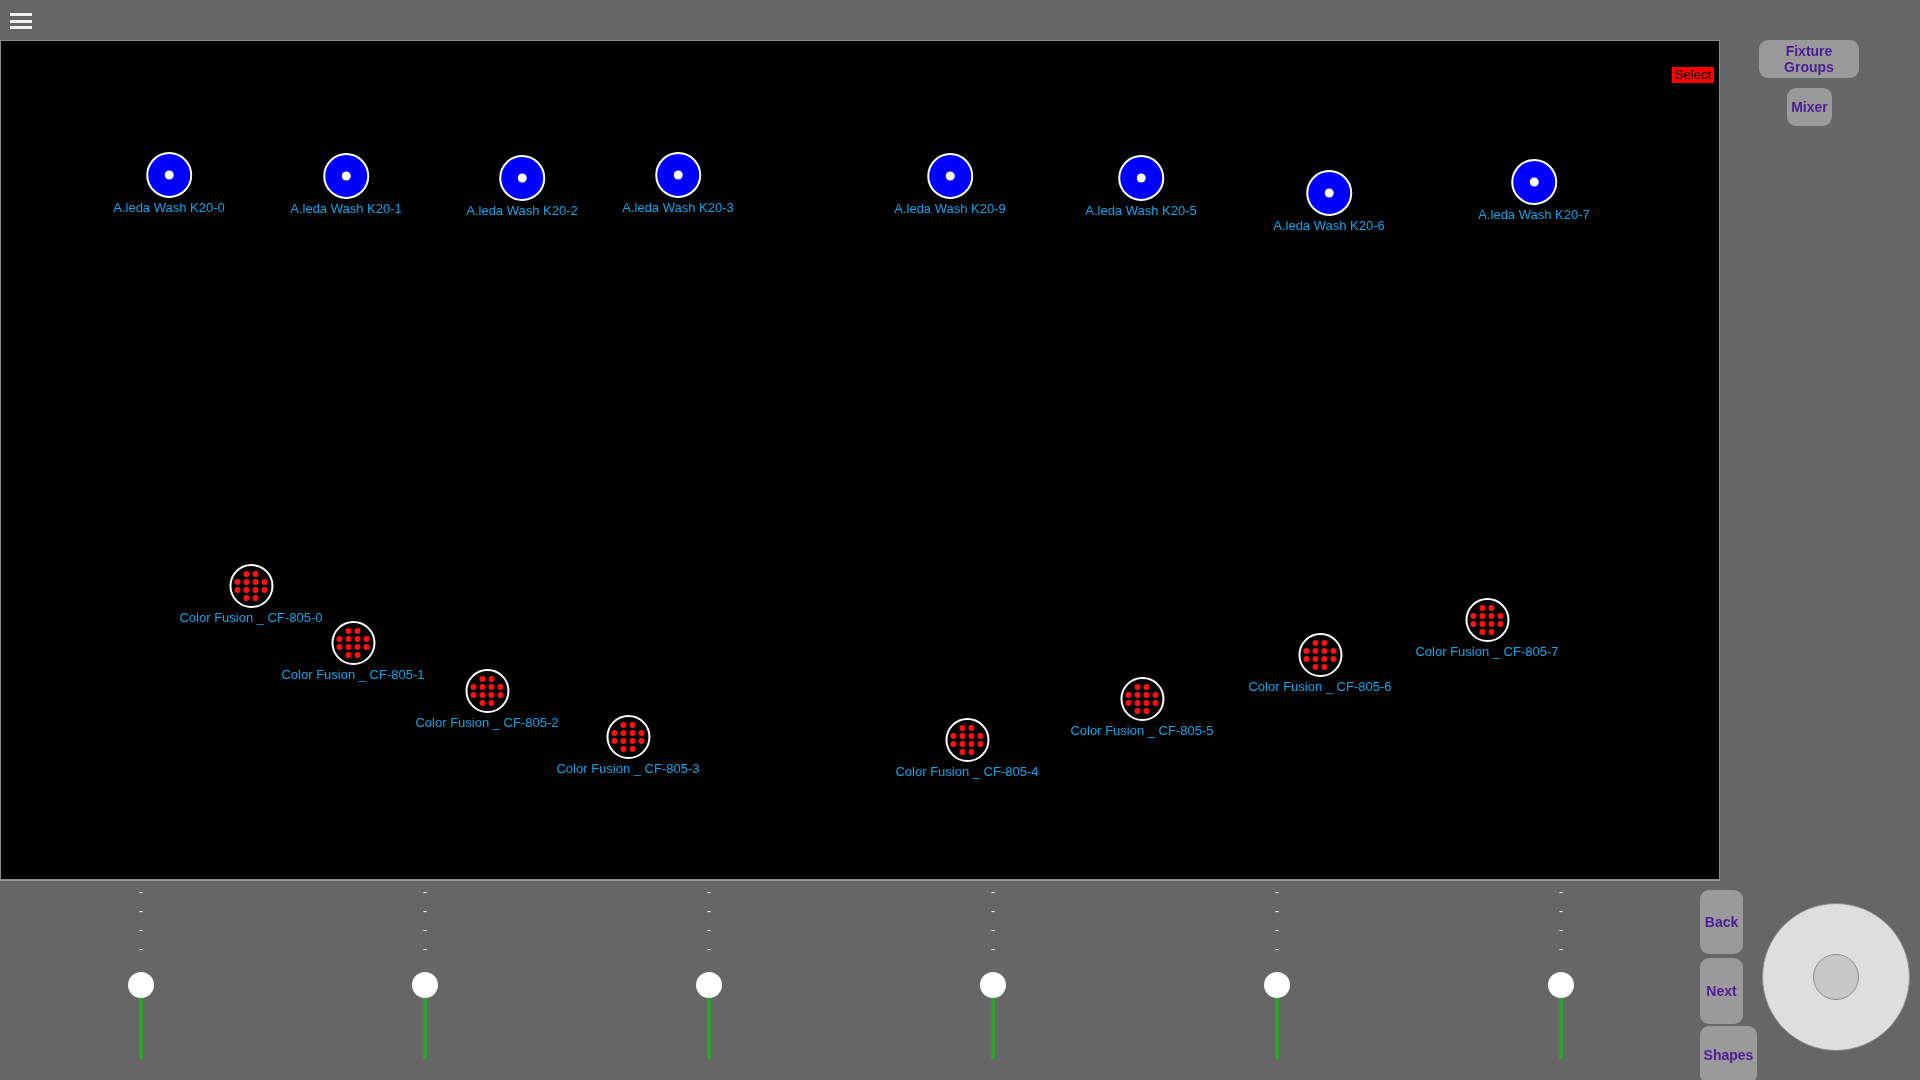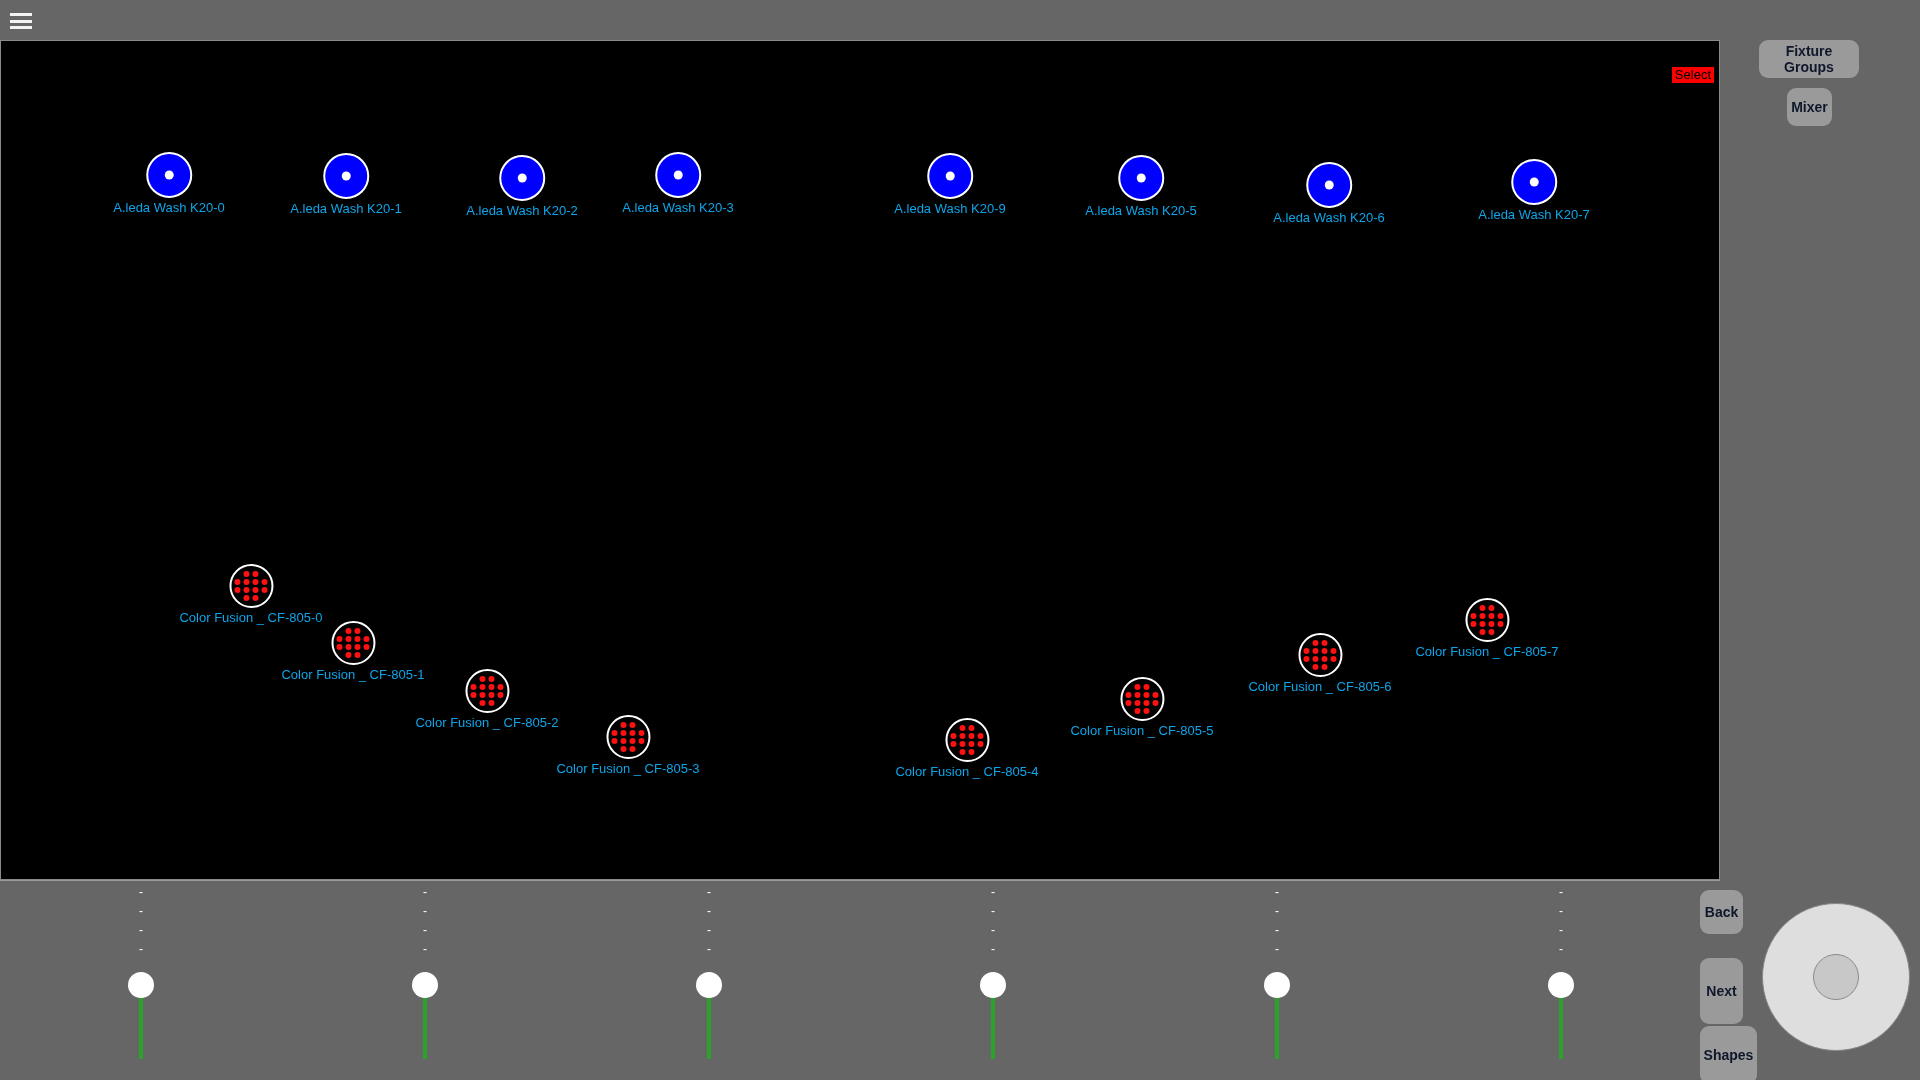--- a/index.html
+++ b/index.html
@@ -115,29 +115,29 @@
     top:93px; width:4px; height:85px; background:#29a329;
   }
   .fader-knob{
     position:absolute; left:50%; transform:translateX(-50%);
     top:972px; width:26px; height:26px; border-radius:50%; background:#ffffff;
     cursor:pointer;
   }
 
   
   .sidebtn{
-    position:absolute; background:#9a9a9a; color:#0f172a;
+    position:absolute; background:#9a9a9a; color:#4c1d95;
     border-radius:9px; font-size:14px; font-weight:bold;
     display:flex; align-items:center; justify-content:center;
     cursor:pointer; text-align:center;
   }
   #btn-fixture-groups{ left:1759px; top:40px; width:100px; height:38px; }
   #btn-mixer{ left:1787px; top:88px; width:45px; height:38px; }
 
-  #btn-back{   left:1700px; top:890px; width:43px; height:44px; }
+  #btn-back{   left:1700px; top:890px; width:43px; height:64px; }
   #btn-next{   left:1700px; top:958px; width:43px; height:66px; }
   #btn-shapes{ left:1700px; top:1026px; width:57px; height:58px; }
 
   .jogwheel{
     position:absolute; left:1762px; top:903px;
     width:148px; height:148px; border-radius:50%;
     background:#dedede; border:1px solid #888;
     cursor:pointer;
   }
   .jogwheel .hub{
@@ -191,21 +191,21 @@
             <div class="pan"></div>
           </div>
           <div class="lbl">A.leda Wash K20-9</div>
         </div>
         <div class="fixture" style="left: 1140px; top: 88px;">
           <div class="wash-head">
             <div class="pan"></div>
           </div>
           <div class="lbl">A.leda Wash K20-5</div>
         </div>
-        <div class="fixture" style="left: 1328px; top: 95px;">
+        <div class="fixture" style="left: 1328px; top: 103px;">
           <div class="wash-head">
             <div class="pan"></div>
           </div>
           <div class="lbl">A.leda Wash K20-6</div>
         </div>
         <div class="fixture" style="left: 1521px; top: 92px; margin-left: 12px;">
           <div class="wash-head">
             <div class="pan"></div>
           </div>
           <div class="lbl">A.leda Wash K20-7</div>

